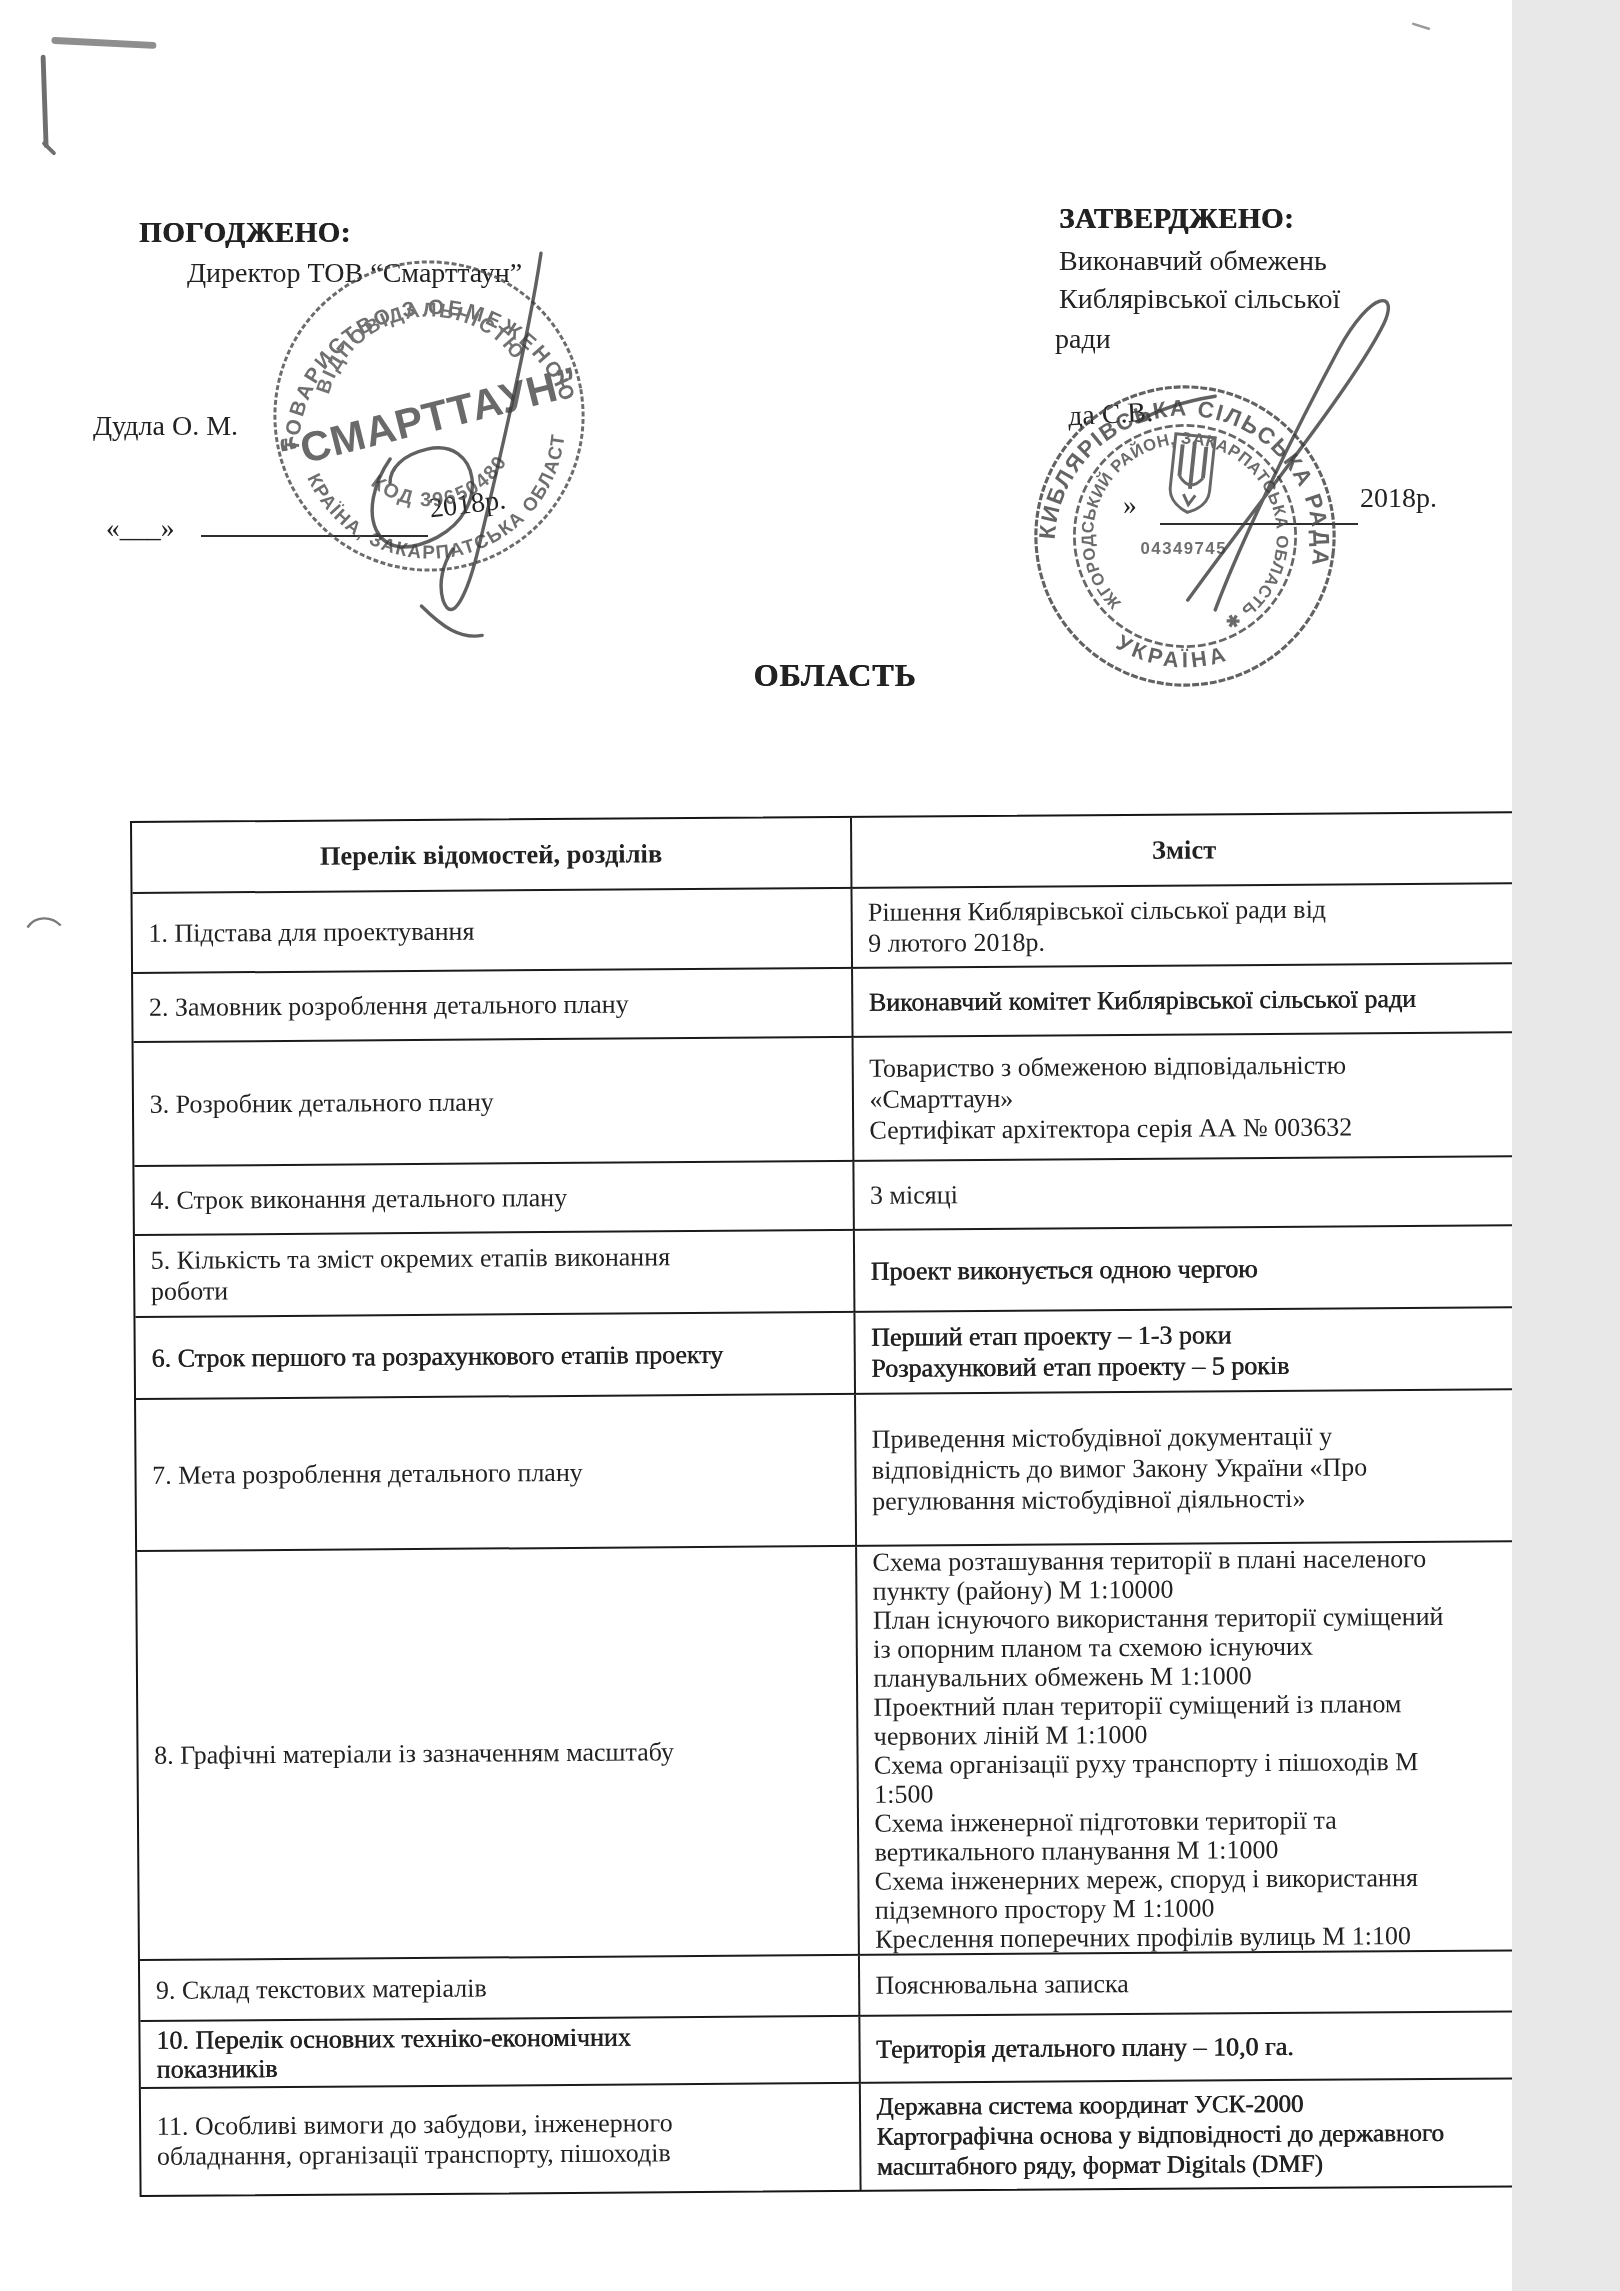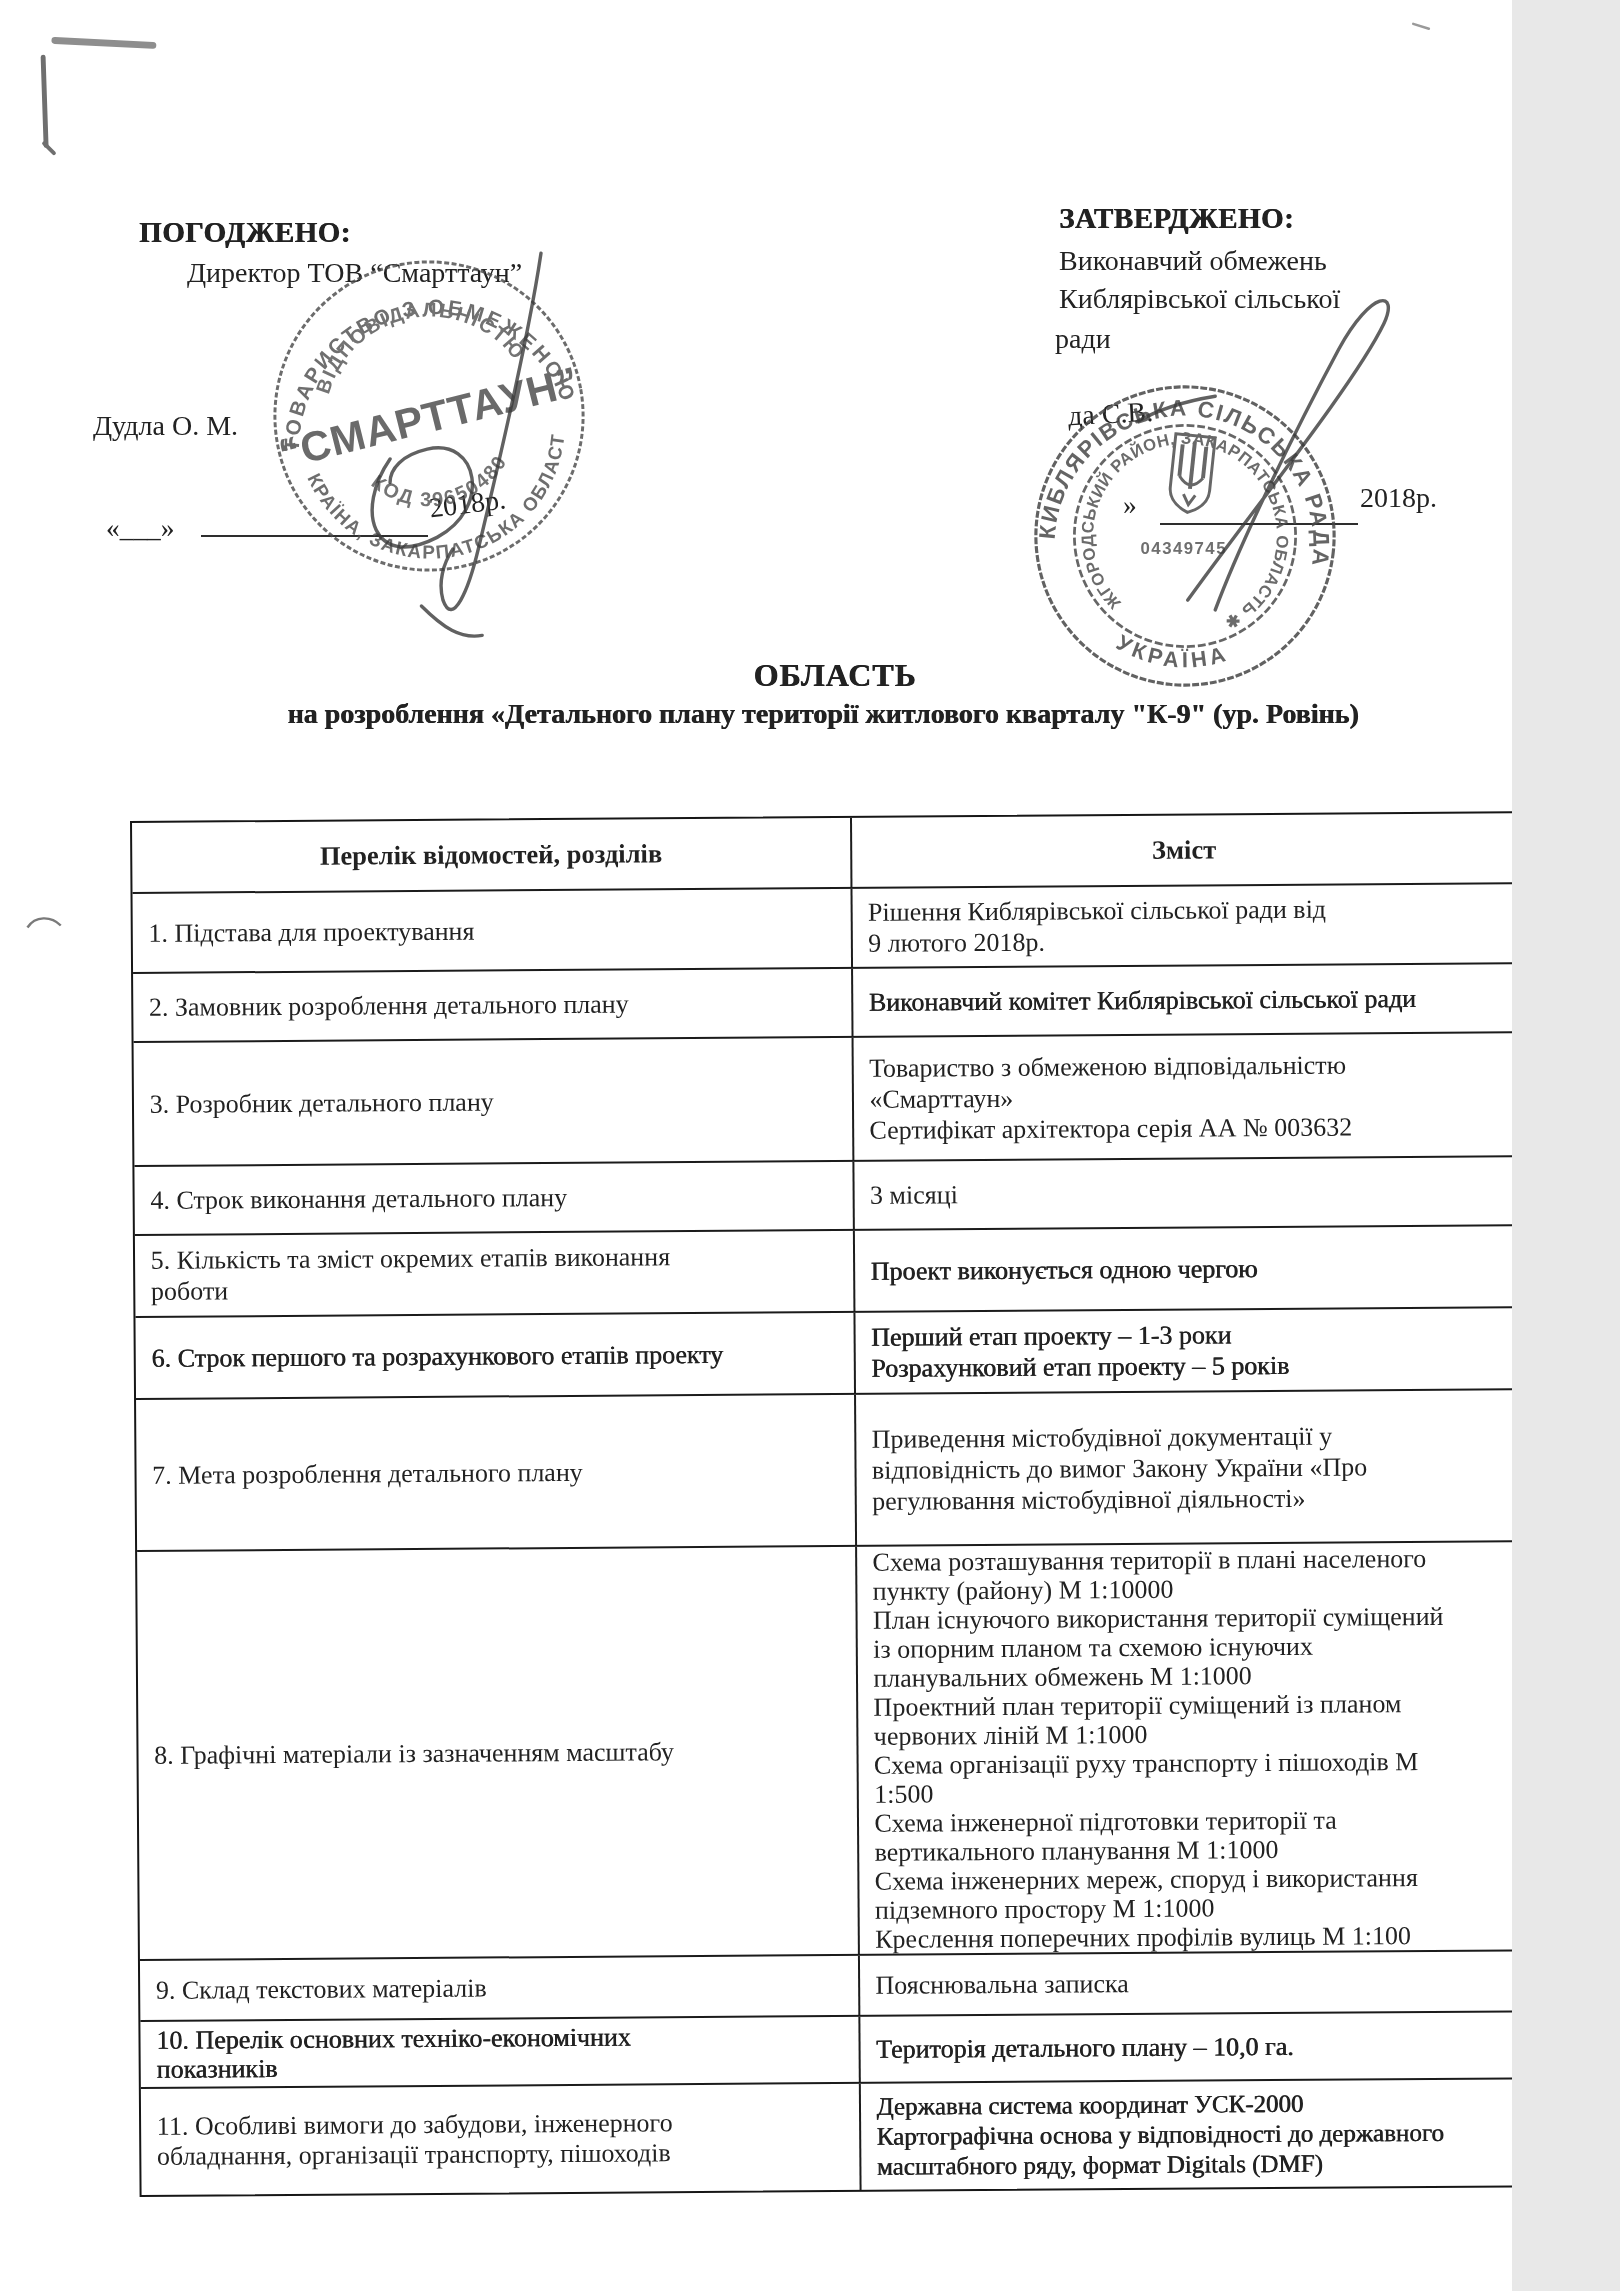--- a/index.html
+++ b/index.html
@@ -44,21 +44,20 @@
   <div class="abs appr-h sm" style="left:1059px;top:202px;">ЗАТВЕРДЖЕНО:</div>
   <div class="abs appr-t" style="left:1059px;top:245px;">Виконавчий обмежень</div>
   <div class="abs appr-t" style="left:1059px;top:283px;">Киблярівської сільської</div>
   <div class="abs appr-t" style="left:1055px;top:323px;">ради</div>
   <div class="abs appr-t" style="left:1068px;top:398px;transform:rotate(-3deg);">да С.В.</div>
   <div class="abs" style="left:1123px;top:490px;font-size:27.4px;">»</div>
   <div class="sline" style="left:1160px;top:523px;width:198px;"></div>
   <div class="abs appr-t" style="left:1360px;top:482px;">2018р.</div>
 
   <div class="abs ctr b sm" style="left:835px;top:657px;font-size:32px;letter-spacing:1px;">ОБЛАСТЬ</div>
-  <div class="abs ctr b sm" style="left:823px;top:698px;font-size:28px;">на розроблення «Детального плану території житлового кварталу "К-9" (ур. Ровінь)</div>
 
   <svg class="stamp" style="left:260px;top:247px;transform:rotate(-10deg);opacity:0.82;" width="338" height="338" viewBox="0 0 340 340">
     <defs>
       <path id="lsArcT1" d="M 33,205 A 137,137 0 1 1 307,205"></path>
       <path id="lsArcT2" d="M 68,200 A 105,105 0 1 1 272,200"></path>
       <path id="lsArcB1" d="M 40,215 A 135,135 0 0 0 300,215"></path>
       <path id="lsArcB2" d="M 100,228 A 91,91 0 0 0 240,228"></path>
     </defs>
     <circle cx="170" cy="170" r="155" fill="none" stroke="#4c4c4c" stroke-width="3" stroke-dasharray="5 2.5"></circle>
     <text font-size="21" font-weight="bold" letter-spacing="3" fill="#4f4f4f">

